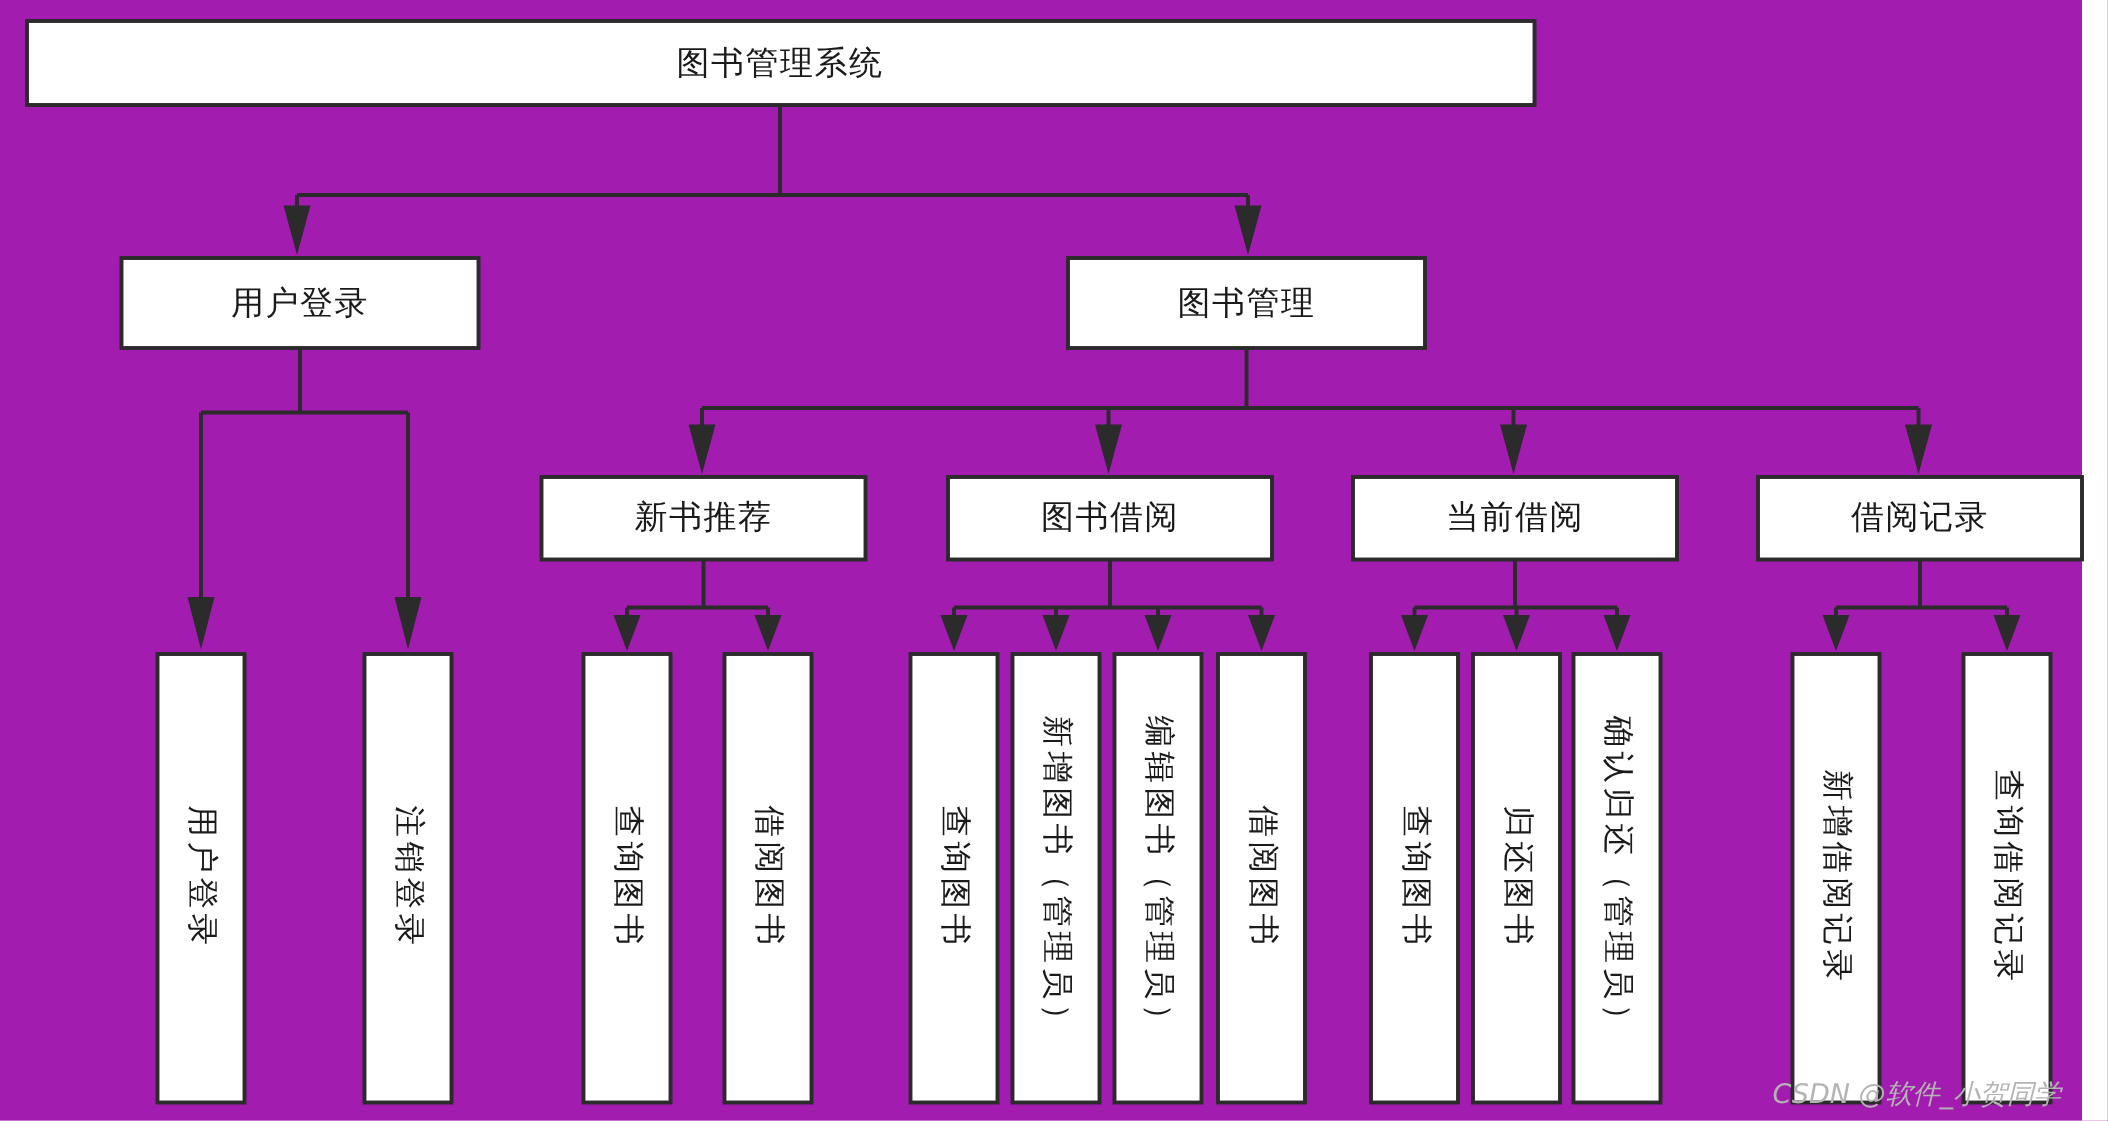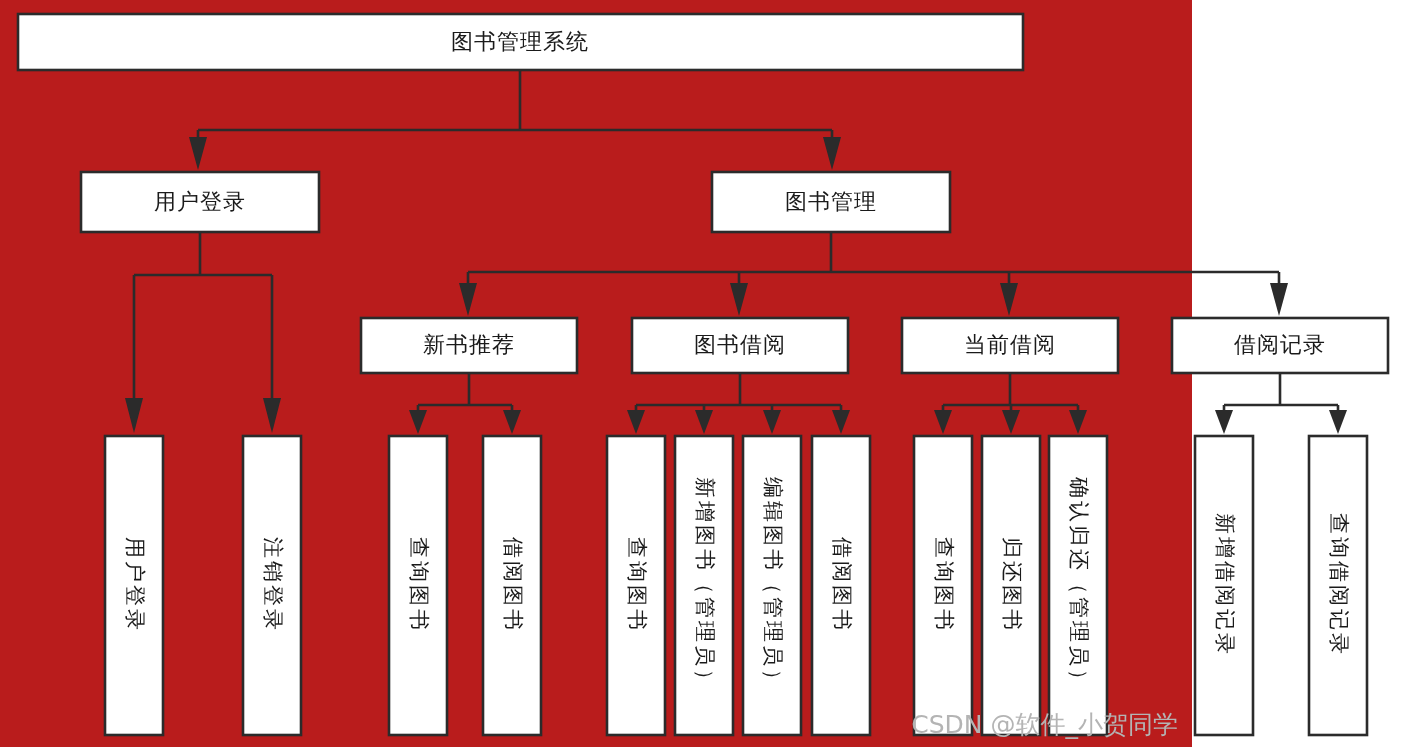--- a/index.html
+++ b/index.html
@@ -9,23 +9,23 @@
     background: #ffffff;
   }
   body {
     width: 1405px;
     height: 747px;
     font-family: "DejaVu Sans", "Liberation Sans", sans-serif;
     overflow: hidden;
   }
   #diagram-root {
     position: relative;
-    width: 1192px;
+    width: 1388px;
     height: 747px;
-    background: #b91c1c;
+    background: #a21caf;
   }
   svg#flow-svg {
     position: absolute;
     left: 0;
     top: 0;
     width: 1405px;
     height: 747px;
     display: block;
   }
   .node-box {
@@ -57,25 +57,26 @@
     fill: #1a1a1a;
     text-anchor: middle;
     dominant-baseline: middle;
     letter-spacing: 3px;
   }
   .watermark-text {
     position: absolute;
     right: 14px;
     bottom: 6px;
     font-family: "DejaVu Sans", "Liberation Sans", sans-serif;
-    font-size: 25px;
+    font-size: 18px;
     color: #b4b4b4;
     white-space: nowrap;
     pointer-events: none;
     user-select: none;
+    font-style: italic;
   }
 </style>
 </head>
 <body>
 
 <div id="diagram-root">
 
   <svg id="flow-svg" viewBox="0 0 1405 747" xmlns="http://www.w3.org/2000/svg">
 
     <g>

